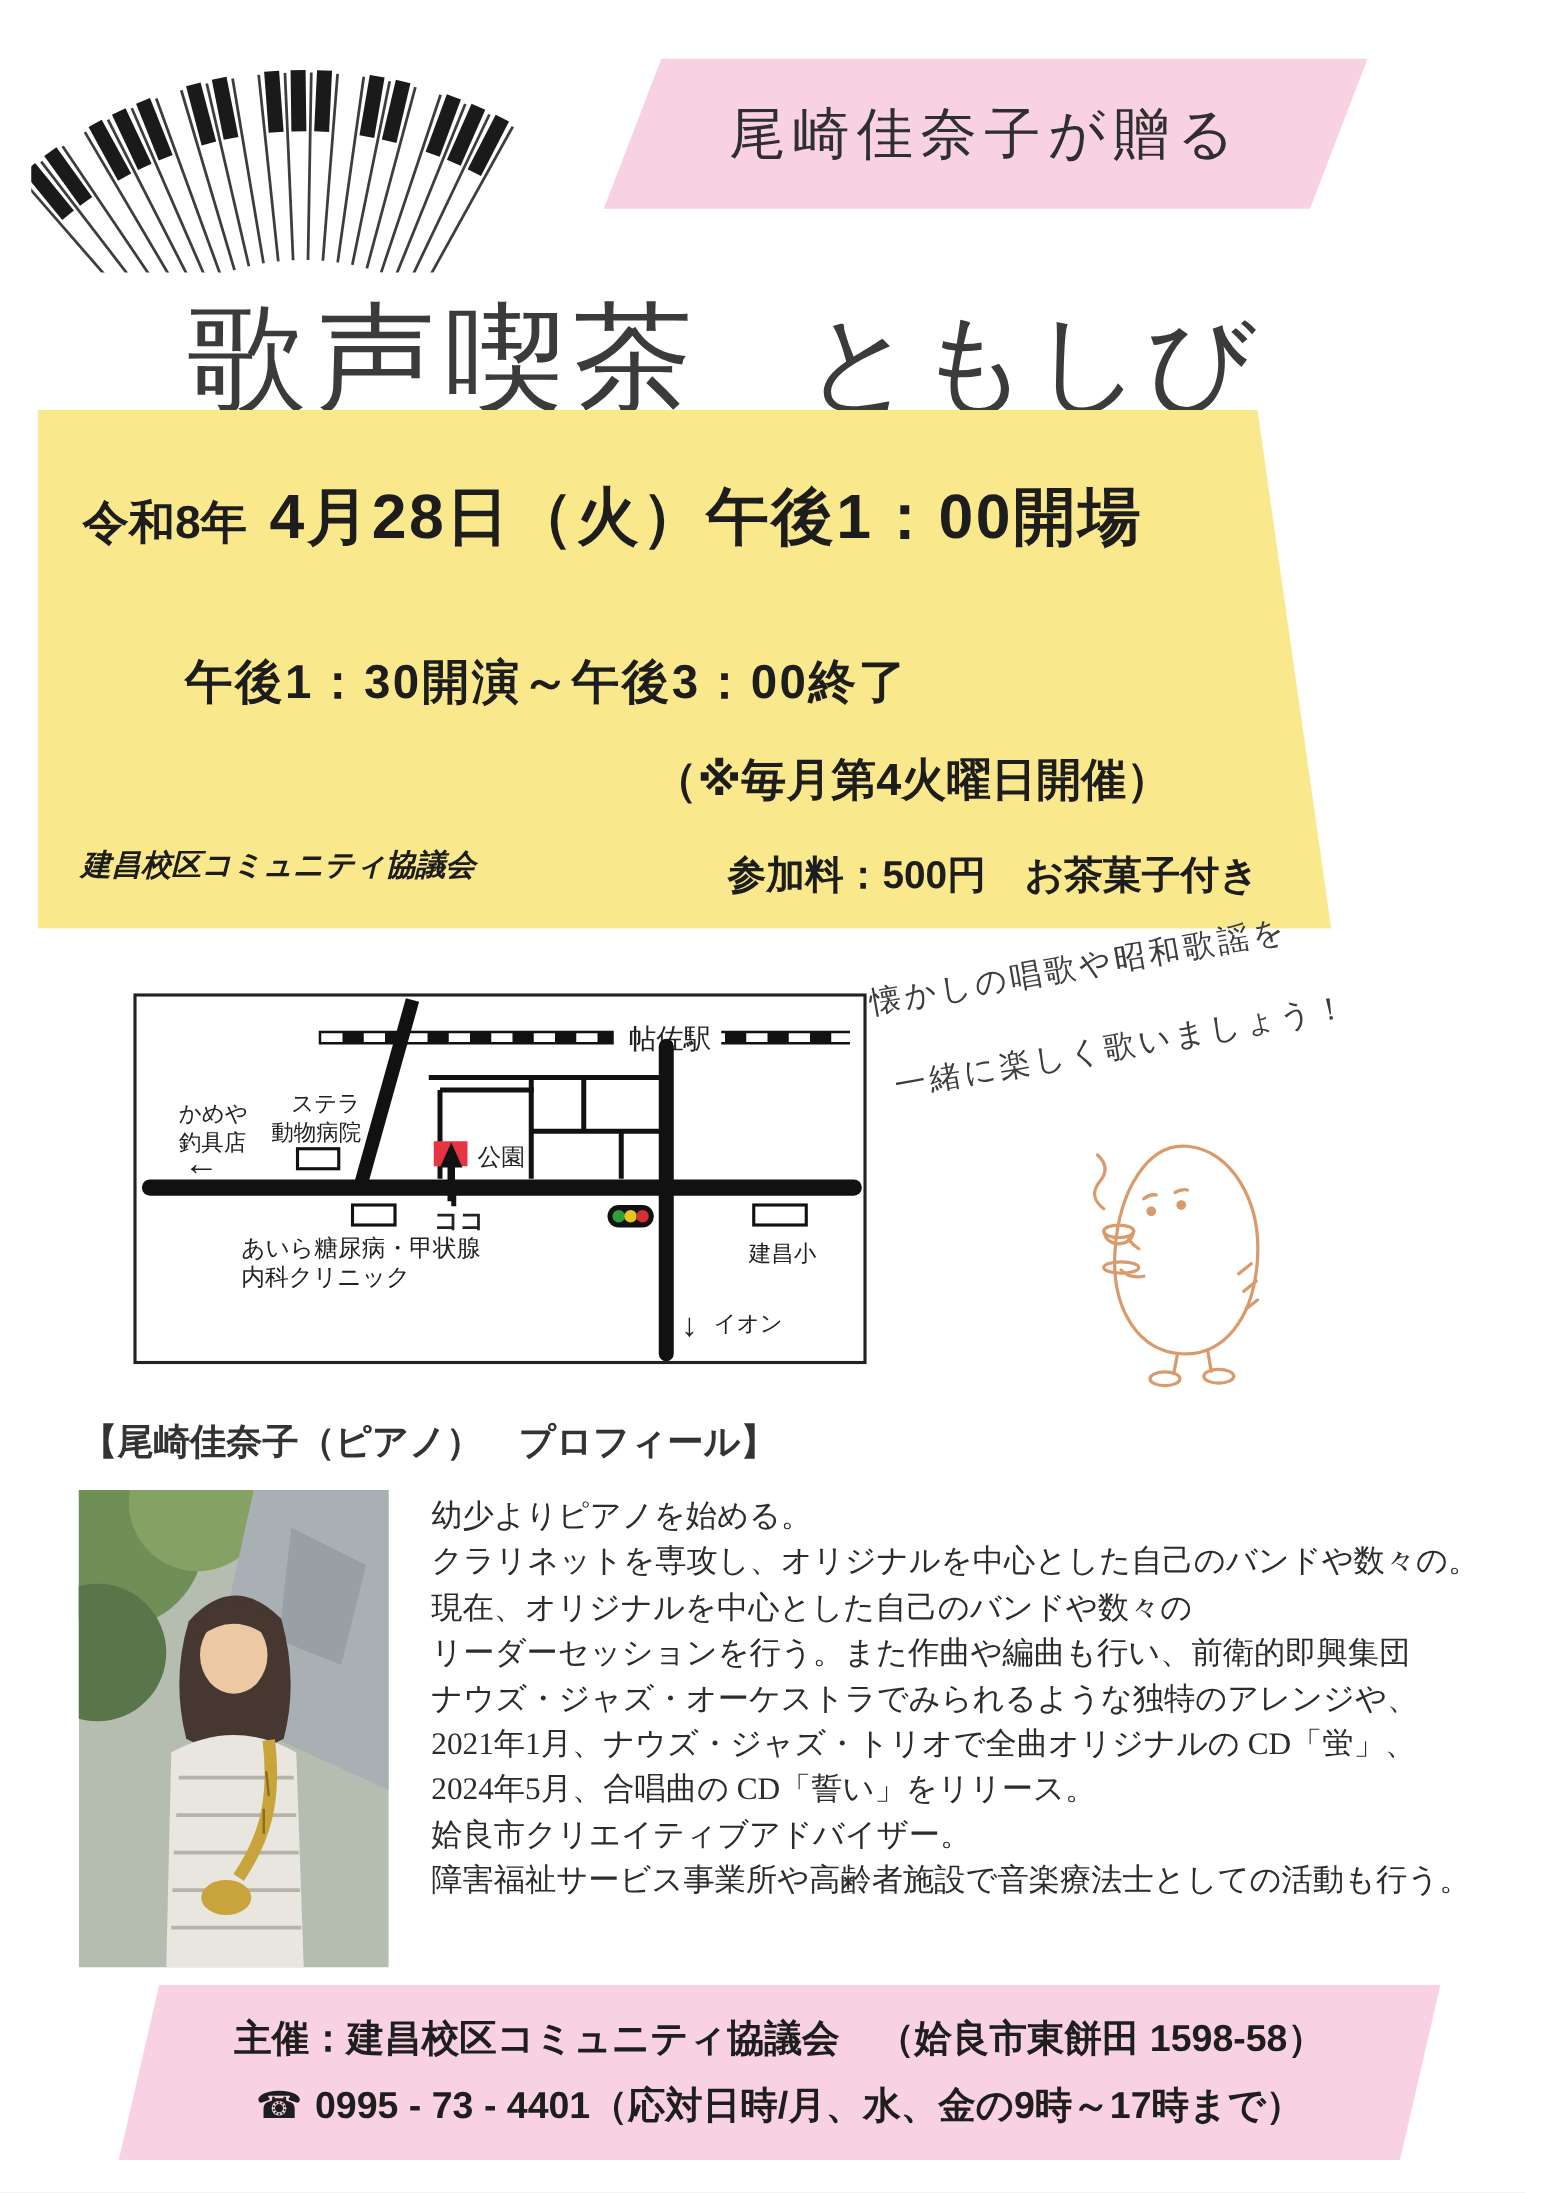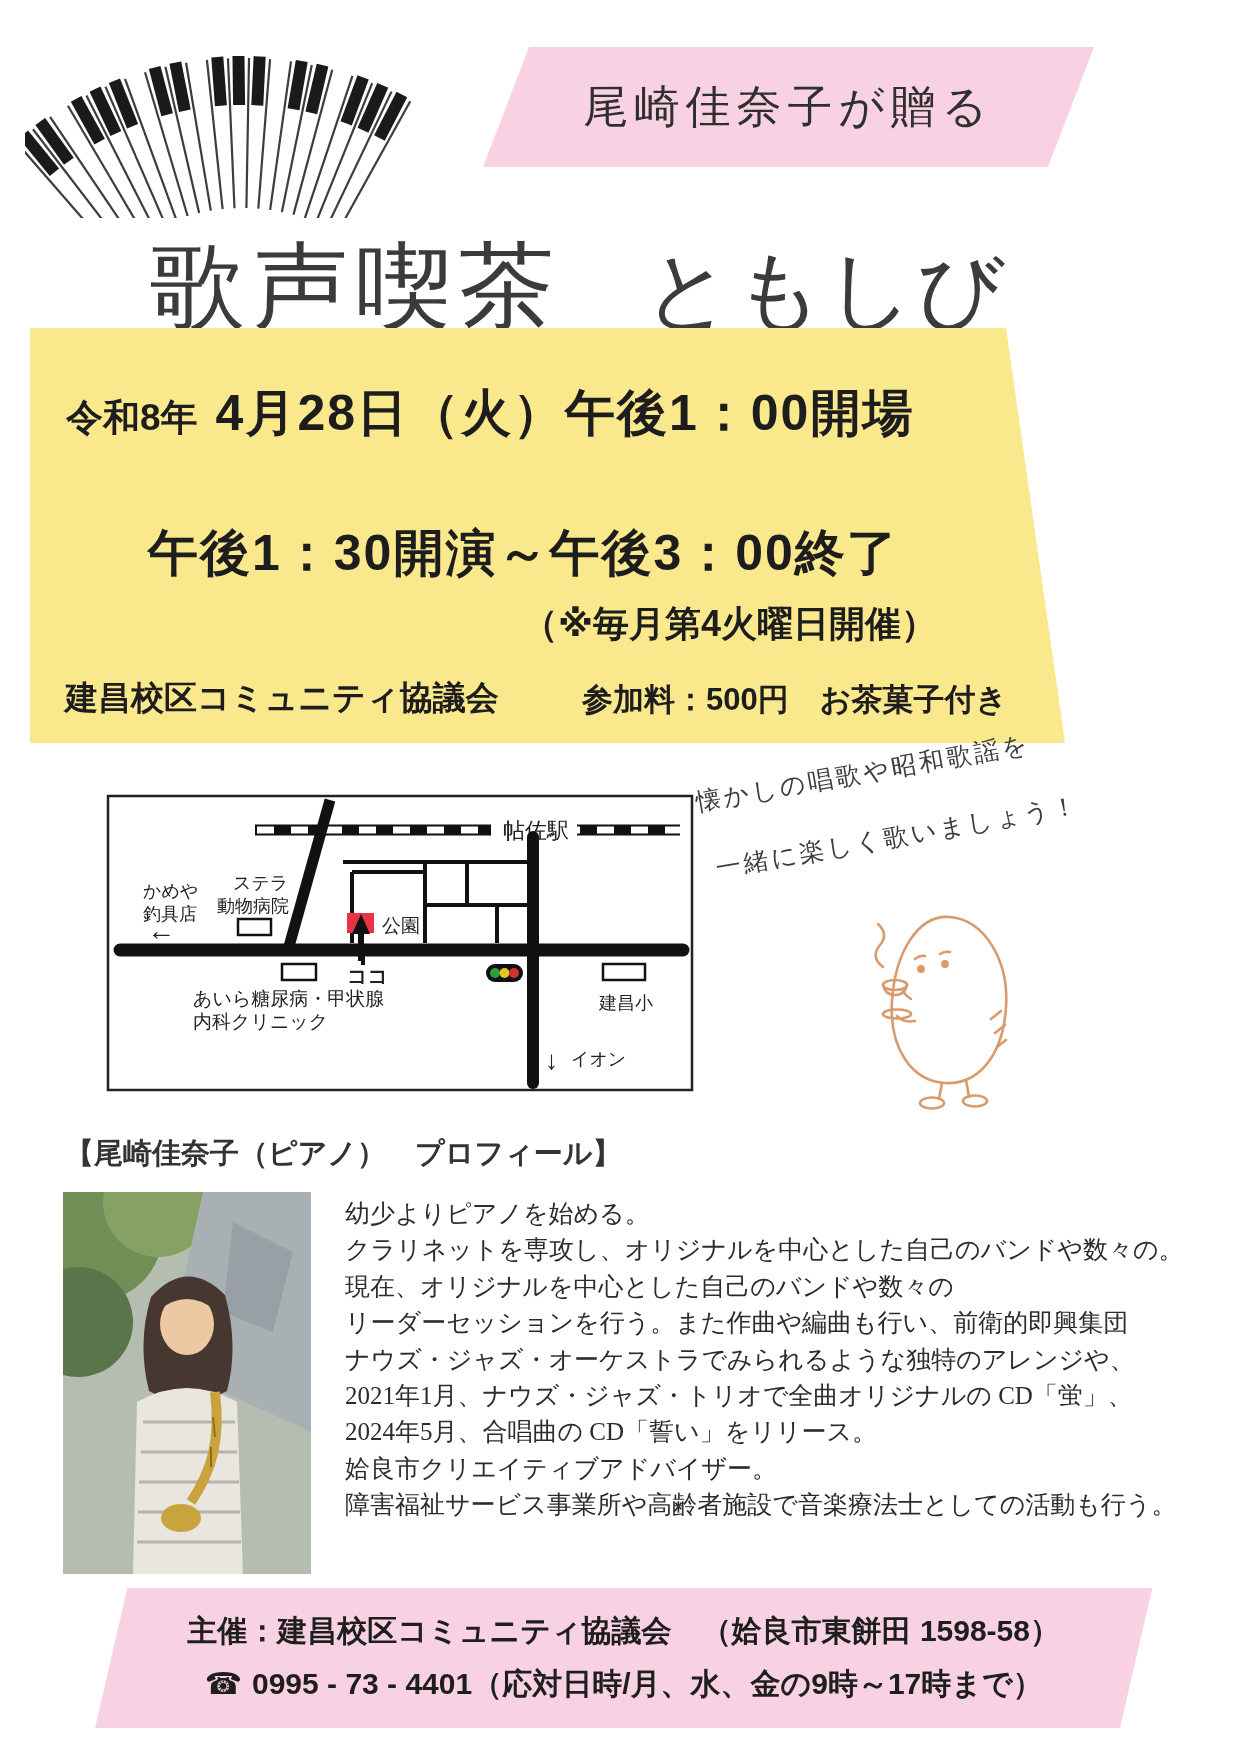--- a/index.html
+++ b/index.html
@@ -19,23 +19,23 @@
   .title-main{font-size:95px;letter-spacing:8px;}
   .title-sub{font-size:86px;letter-spacing:3px;margin-left:82px;}
 
   
   .event-box{left:30px;top:328px;width:1035px;height:415px;background:#fae88d;
              clip-path:polygon(0 0,94.3% 0,100% 100%,0 100%);}
   .event-box .line{position:absolute;white-space:nowrap;color:#1d1d1d;font-weight:bold;}
   .ev-l1{left:36px;top:52px;}
   .ev-era{font-size:37px;margin-right:18px;}
   .ev-date{font-size:50px;letter-spacing:2px;}
-  .ev-l2{left:118px;top:192px;font-size:50px;letter-spacing:2px;}
+  .ev-l2{left:118px;top:192px;font-size:38px;letter-spacing:2px;}
   .ev-l3{right:128px;top:272px;font-size:36px;}
-  .ev-l4-org{left:35px;top:348px;font-size:33px;}
+  .ev-l4-org{left:35px;top:348px;font-size:24px;font-style:italic;}
   .ev-l4-fee{left:512px;top:351px;font-size:31px;margin-left:40px;}
 
   
   .map-wrap{left:105px;top:793px;width:590px;height:300px;}
   .map-wrap text{font-family:"Liberation Sans","DejaVu Sans",sans-serif;fill:#222;}
 
   
   .slogan-line{white-space:nowrap;color:#3d3d3d;font-size:25px;letter-spacing:3px;
                transform:rotate(-10deg);transform-origin:left center;}
   .slogan1{left:696px;top:786px;}

